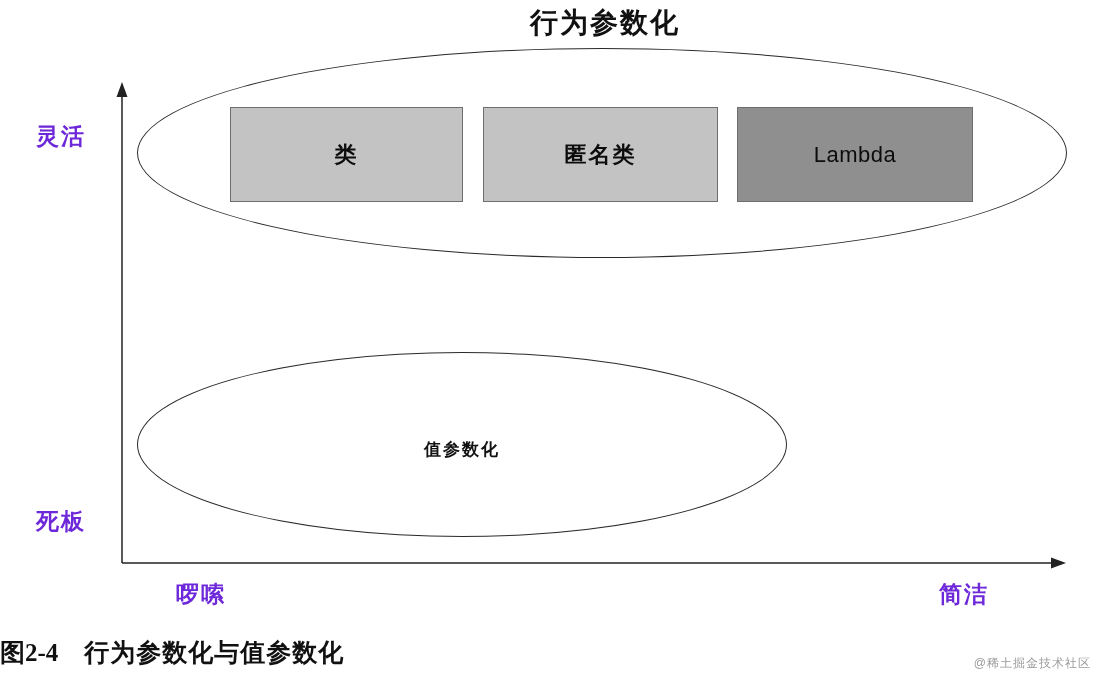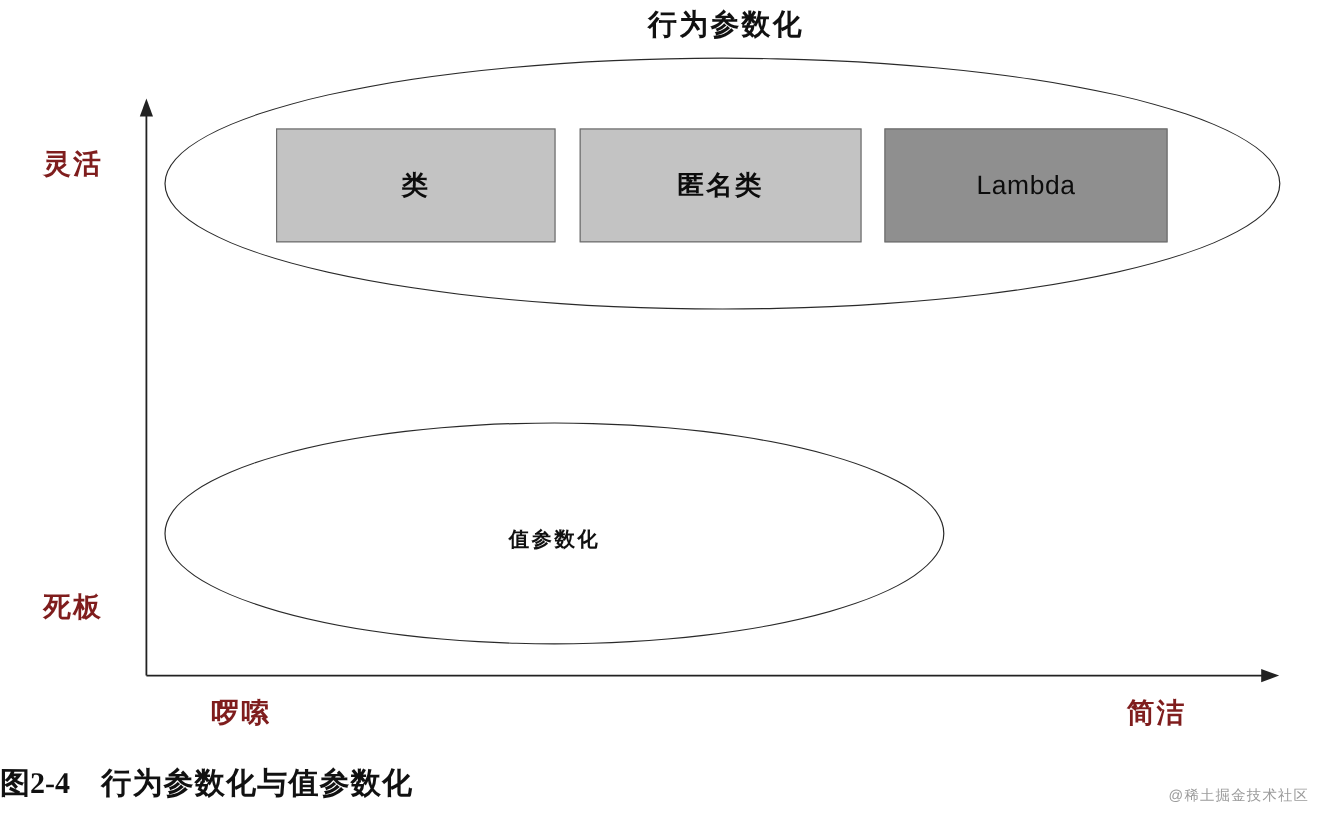--- a/index.html
+++ b/index.html
@@ -21,34 +21,34 @@
   #axes-svg {
     position: absolute;
     left: 0; top: 0;
     width: 1107px; height: 685px;
     pointer-events: none;
   }
 
   .diagram-title {
     left: 140px; top: 4px; width: 930px;
     text-align: center;
-    font-size: 24px;
+    font-size: 28px;
     font-weight: bold;
     color: #111;
     letter-spacing: 2px;
   }
 
   .axis-label {
     font-size: 23px;
     font-weight: bold;
-    color: #7f1d1d;
+    color: #6d28d9;
     letter-spacing: 2px;
   }
   .y-top-label    { left: 36px;  top: 121px; }
-  .y-bottom-label { left: 36px;  top: 490px; }
+  .y-bottom-label { left: 36px;  top: 506px; }
   .x-left-label   { left: 176px; top: 579px; }
   .x-right-label  { left: 939px; top: 579px; }
 
   .ellipse {
     border: 1.5px solid #2a2a2a;
     border-radius: 50%;
     background: transparent;
     box-sizing: border-box;
   }
   .behavior-ellipse { left: 137px; top: 48px;  width: 930px; height: 210px; }

